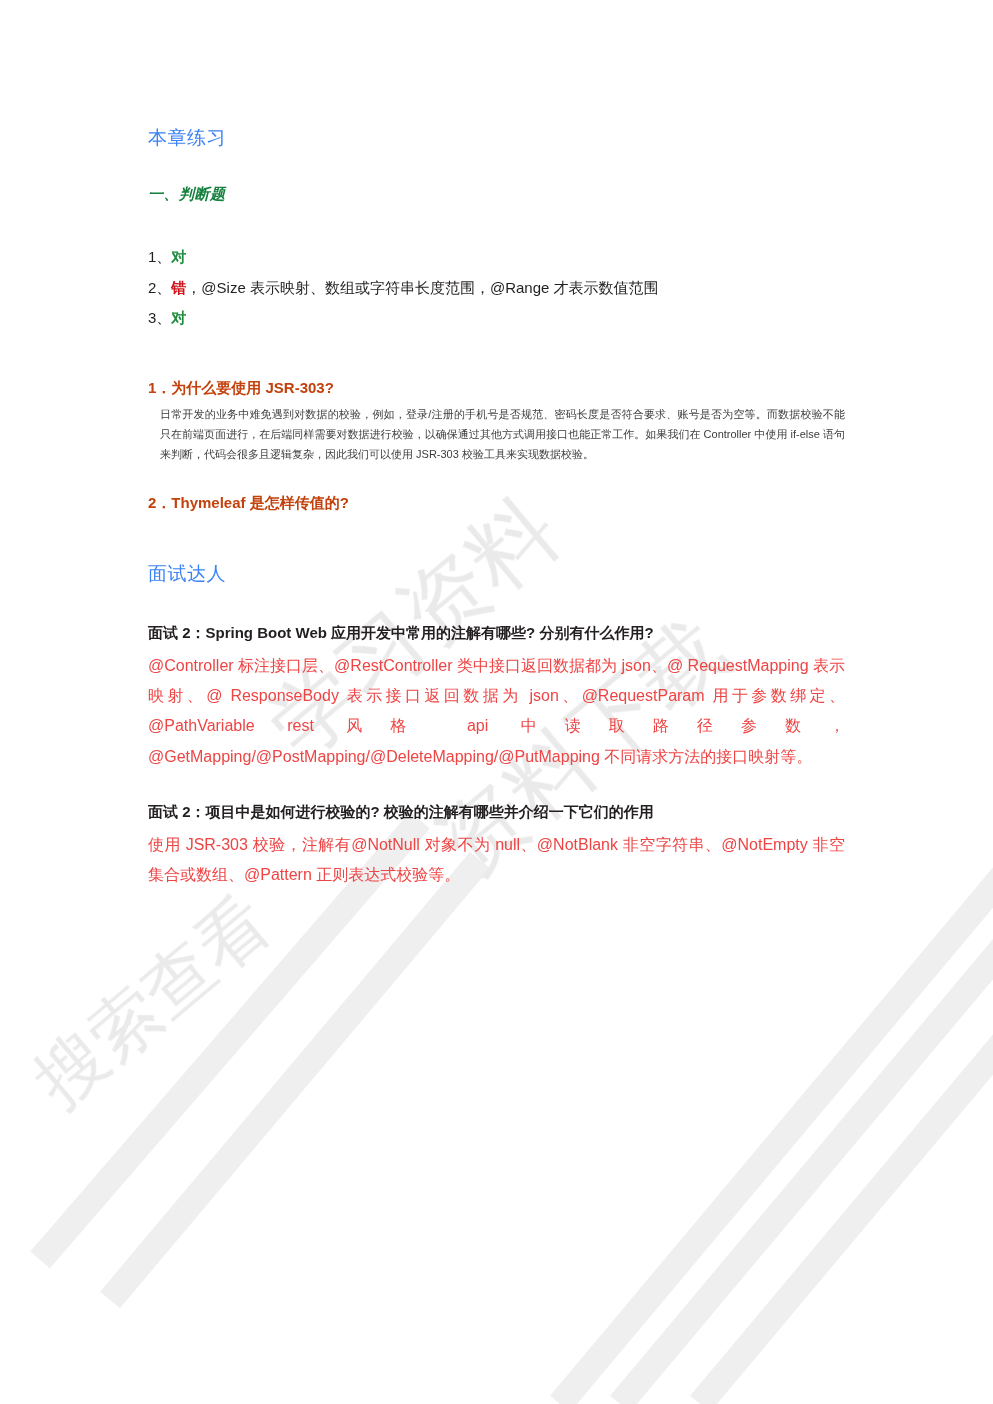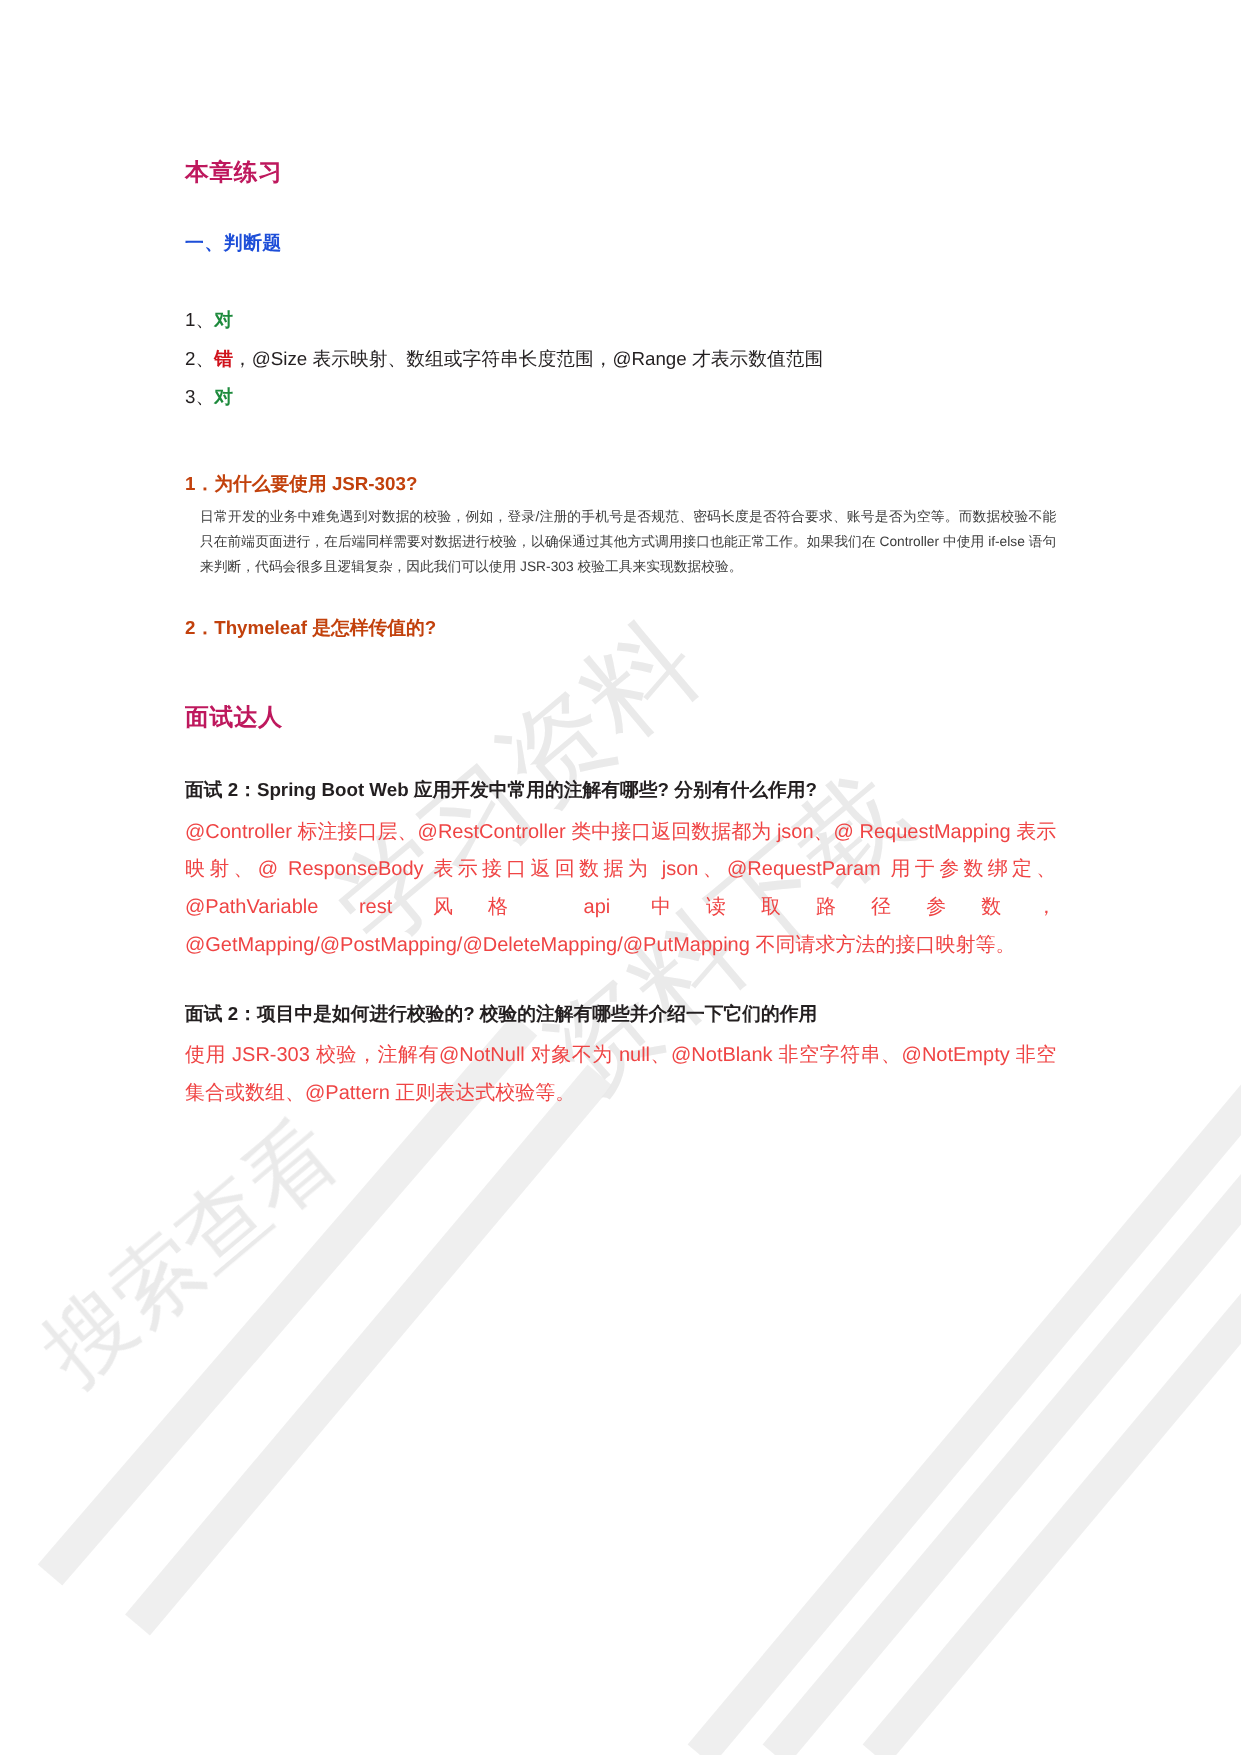--- a/index.html
+++ b/index.html
@@ -26,31 +26,32 @@
     z-index: 0;
   }
   .content {
     position: relative;
     z-index: 2;
     padding: 125px 148px 0 148px;
     box-sizing: border-box;
   }
   h1.section {
     font-size: 19px;
-    font-weight: bold;
-    color: #be185d;
+    font-weight: normal;
+    color: #3b82f6;
     margin: 0 0 34px 0;
     letter-spacing: 0.5px;
   }
   h2.sub {
     font-size: 15px;
     font-weight: bold;
-    color: #1d4ed8;
+    color: #15803d;
     margin: 12px 0 22px 0;
     letter-spacing: 0.5px;
+    font-style: italic;
   }
   .tf-line {
     font-size: 15px;
     color: #231f20;
     margin-bottom: 8px;
     line-height: 1.5;
   }
   .ans-right { color: #1d8a3c; font-weight: bold; }
   .ans-wrong { color: #d0121b; font-weight: bold; }
   .q-title {

